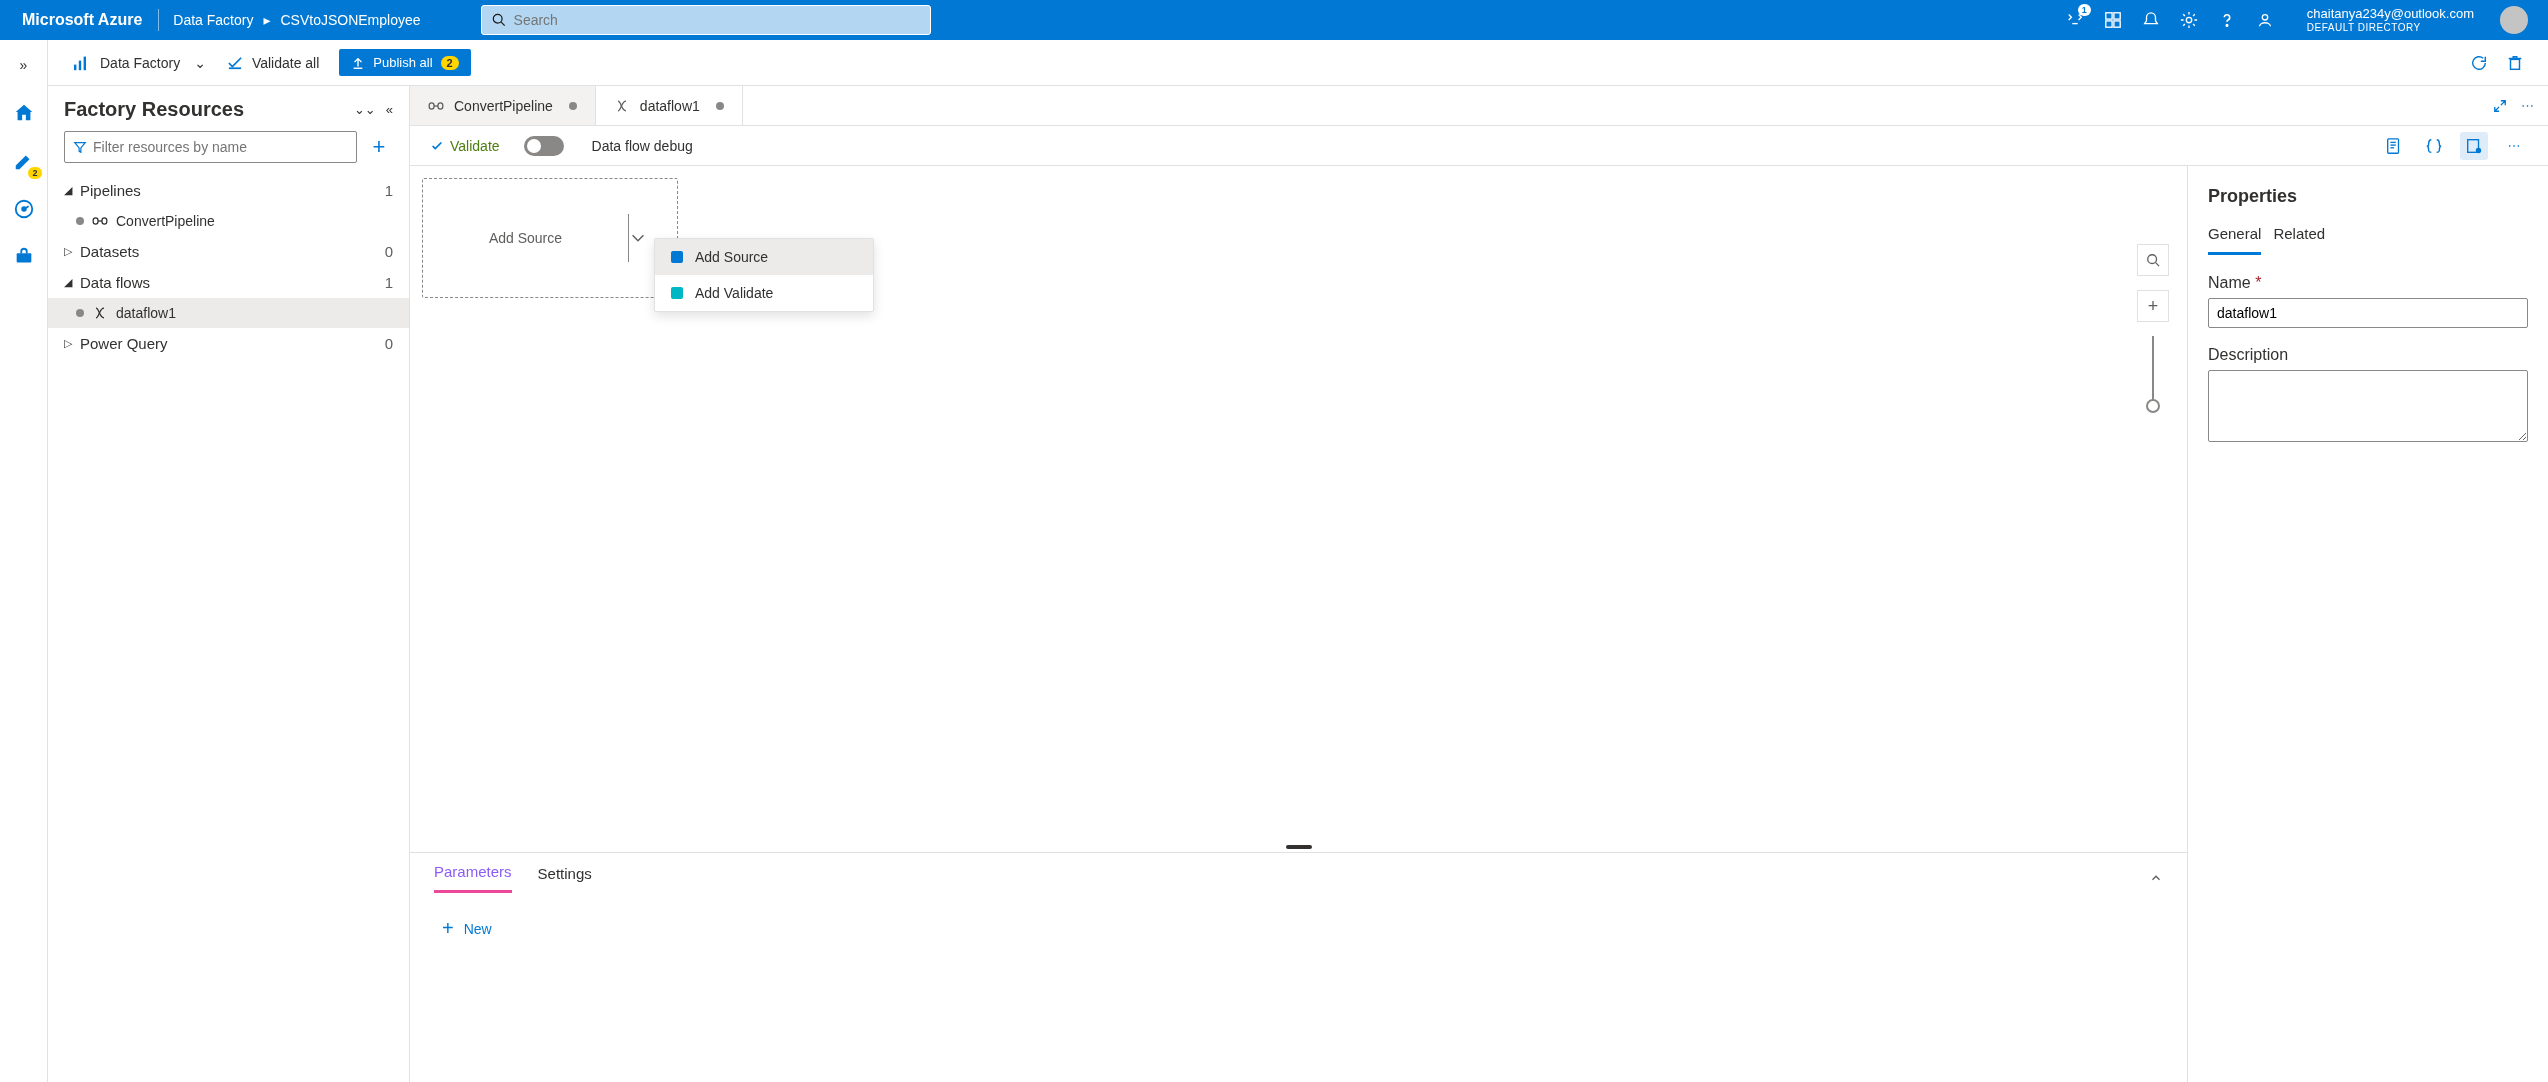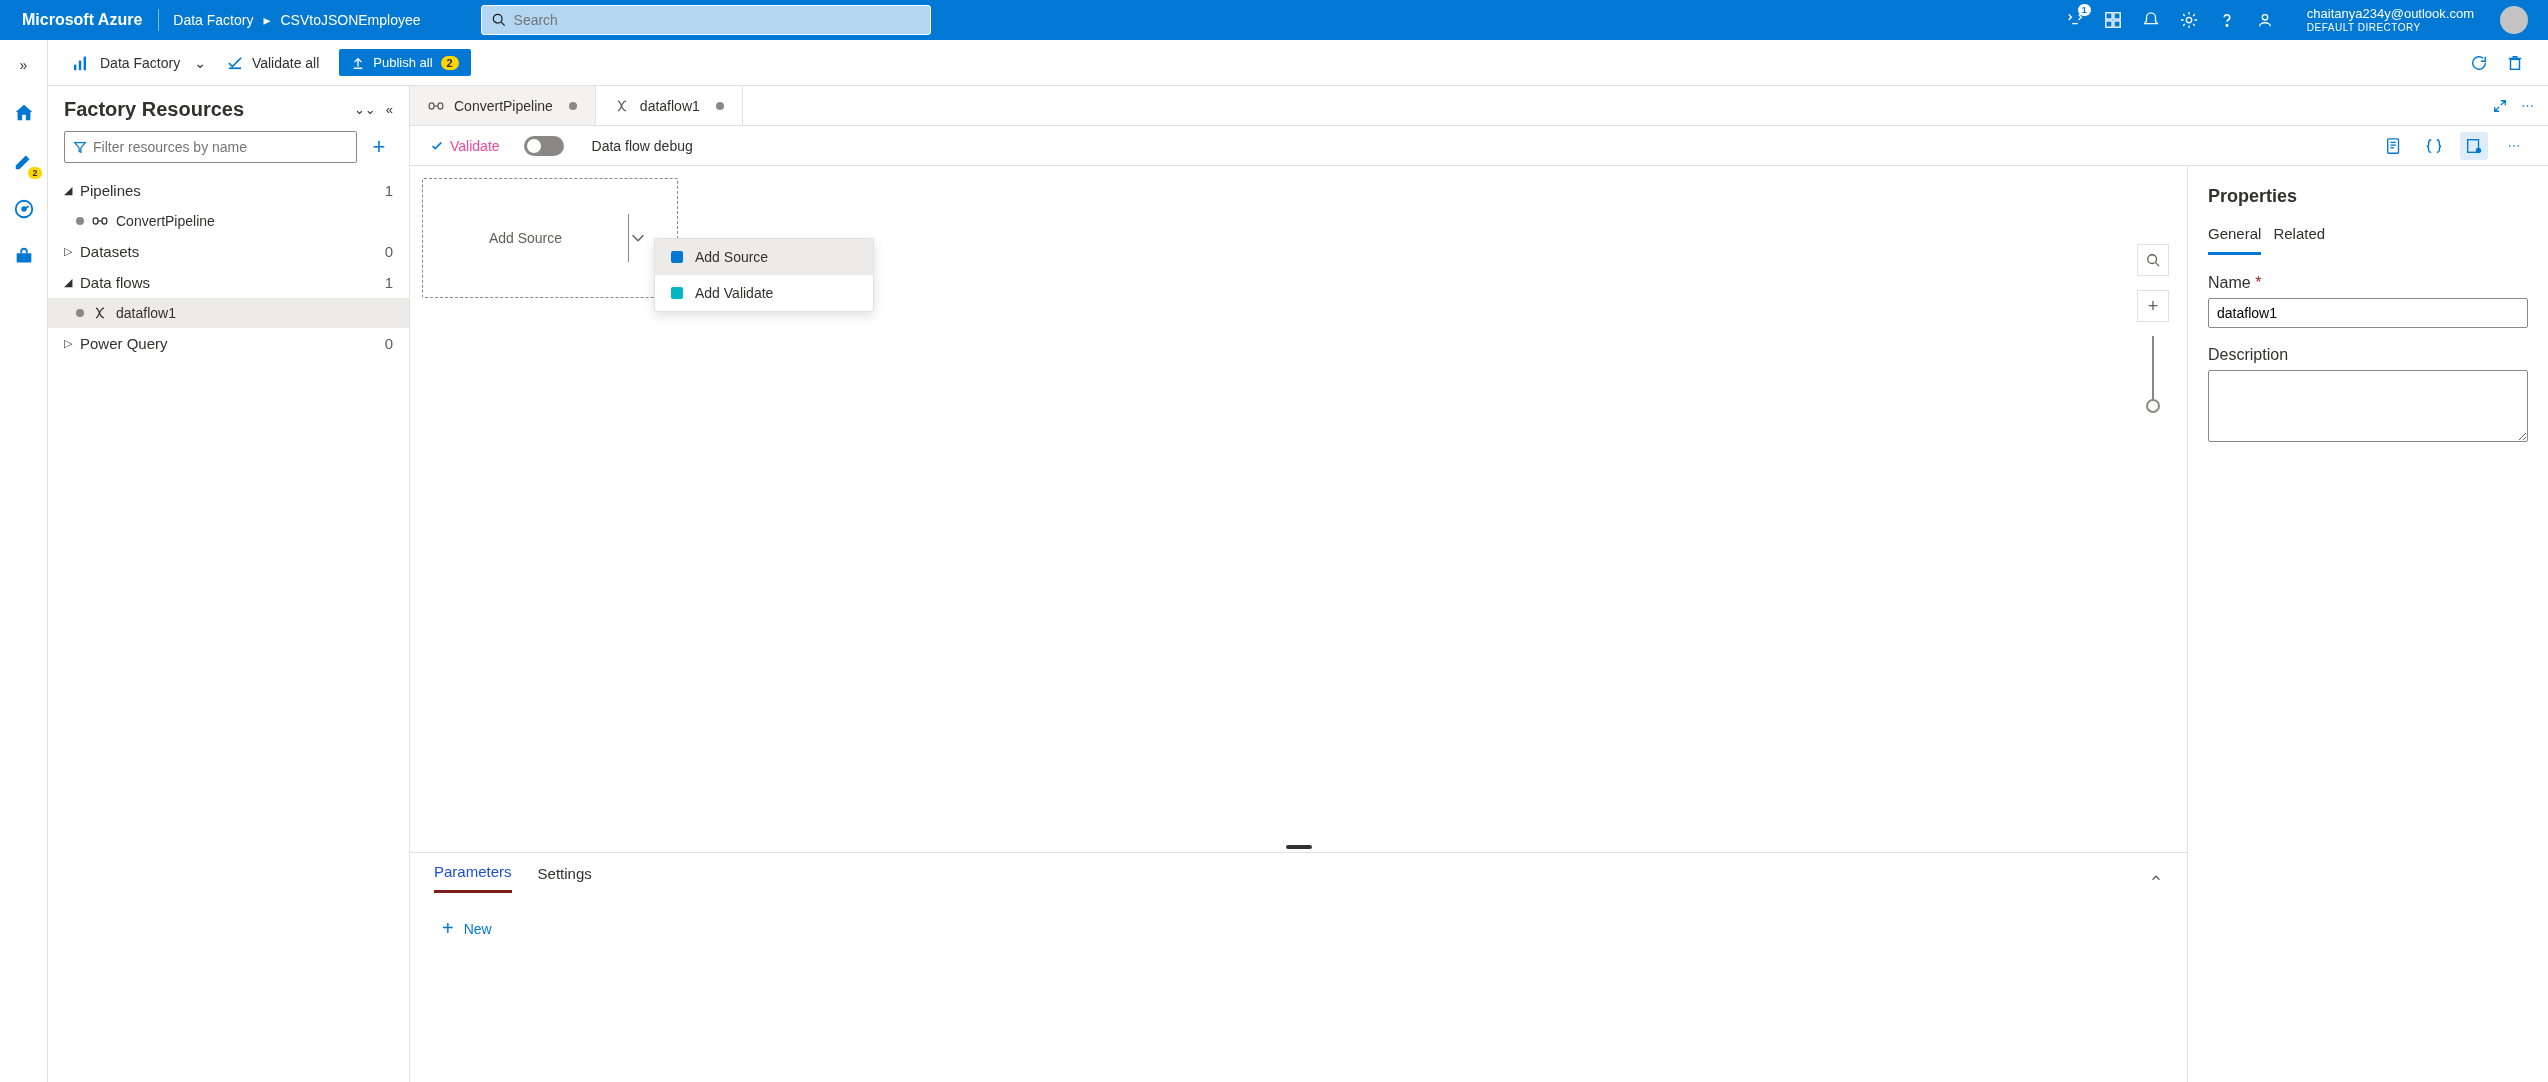--- a/index.html
+++ b/index.html
@@ -65,21 +65,21 @@
     
     
     .editor { flex: 1; display: flex; flex-direction: column; min-width: 0; }
     .tabs { height: 40px; display: flex; border-bottom: 1px solid #e1e1e1; align-items: stretch; }
     .tab { display: flex; align-items: center; gap: 10px; padding: 0 18px; border-right: 1px solid #e1e1e1; cursor: pointer; font-size: 14px; position: relative; }
     .tab.inactive { background: #f3f2f1; }
     .tab-dot { width: 8px; height: 8px; border-radius: 50%; background: #8a8886; margin-left: 6px; }
     .tabs-right { margin-left: auto; display: flex; align-items: center; gap: 14px; padding: 0 14px; }
     
     .action-bar { height: 40px; display: flex; align-items: center; padding: 0 20px; gap: 24px; border-bottom: 1px solid #e1e1e1; }
-    .validate-link { color: #ec4899; display: flex; align-items: center; gap: 6px; cursor: pointer; font-size: 14px; }
+    .validate-link { color: #4d7c0f; display: flex; align-items: center; gap: 6px; cursor: pointer; font-size: 14px; }
     .debug-toggle { display: flex; align-items: center; gap: 28px; font-size: 14px; }
     .toggle { width: 40px; height: 20px; background: #8a8886; border-radius: 10px; position: relative; cursor: pointer; }
     .toggle::after { content: ""; position: absolute; width: 14px; height: 14px; border-radius: 50%; background: #fff; top: 3px; left: 3px; }
     .action-bar-right { margin-left: auto; display: flex; gap: 12px; }
     .action-icon { width: 28px; height: 28px; display: flex; align-items: center; justify-content: center; cursor: pointer; border-radius: 3px; color: #0078d4; }
     .action-icon.highlighted { background: #deecf9; }
     
     .editor-body { flex: 1; display: flex; min-height: 0; }
     .canvas-wrap { flex: 1; display: flex; flex-direction: column; min-width: 0; border-right: 1px solid #e1e1e1; }
     .canvas { flex: 1; position: relative; background: #fff; }
@@ -98,21 +98,21 @@
     .ctrl-btn { width: 32px; height: 32px; border: 1px solid #e1e1e1; background: #fff; display: flex; align-items: center; justify-content: center; cursor: pointer; margin-bottom: 14px; }
     .slider-track { width: 2px; height: 70px; background: #8a8886; position: relative; }
     .slider-thumb { position: absolute; bottom: -7px; left: -6px; width: 14px; height: 14px; border: 2px solid #8a8886; border-radius: 50%; background: #fff; }
     
     .splitter { height: 10px; display: flex; align-items: center; justify-content: center; }
     .splitter-handle { width: 26px; height: 4px; background: #323130; border-radius: 2px; }
     
     .bottom-panel { border-top: 1px solid #e1e1e1; height: 230px; display: flex; flex-direction: column; }
     .bottom-tabs { display: flex; align-items: center; padding: 10px 24px 0; gap: 26px; font-size: 15px; }
     .btab { padding-bottom: 10px; cursor: pointer; }
-    .btab.active { border-bottom: 3px solid #7f1d1d; font-weight: 500; color: #1d4ed8; }
+    .btab.active { border-bottom: 3px solid #ec4899; font-weight: 500; color: #8b5cf6; }
     .bottom-collapse { margin-left: auto; cursor: pointer; }
     .bottom-body { padding: 24px 32px; }
     .new-btn { display: flex; align-items: center; gap: 10px; color: #0078d4; font-size: 14px; cursor: pointer; }
     
     
     .props { width: 360px; padding: 20px 20px; }
     .props-title { font-size: 18px; font-weight: 600; margin-bottom: 18px; }
     .props-tabs { display: flex; gap: 12px; font-size: 15px; border-bottom: 1px solid transparent; }
     .ptab { padding-bottom: 10px; cursor: pointer; }
     .ptab.active { border-bottom: 3px solid #0078d4; font-weight: 500; }

